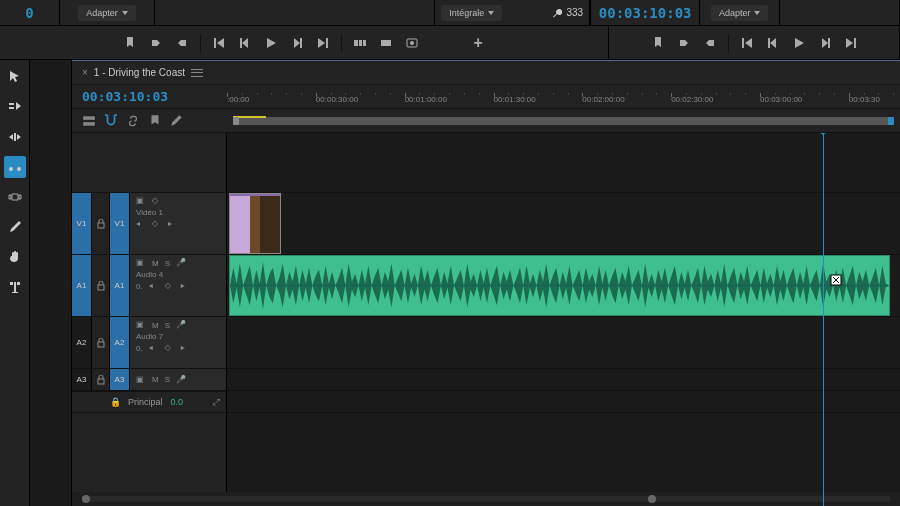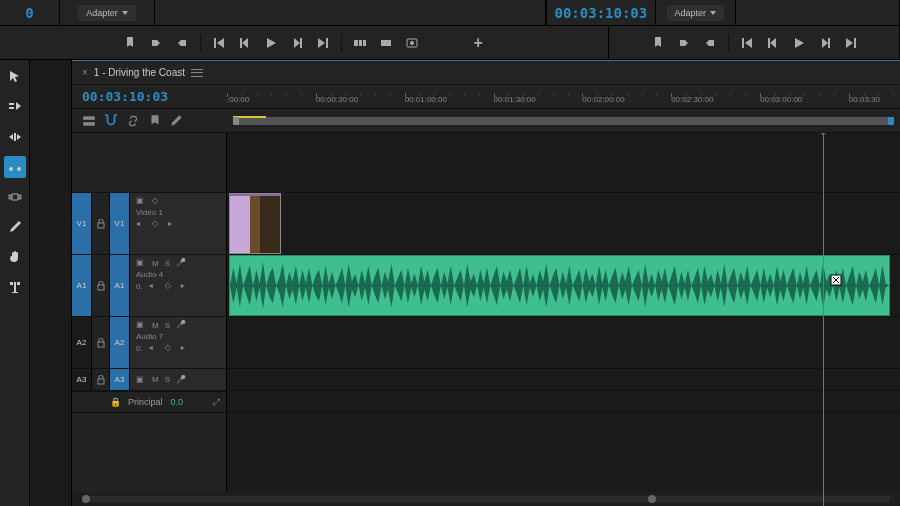--- a/index.html
+++ b/index.html
@@ -74,20 +74,32 @@
   <div class="panel" style="width:60px;justify-content:center">
     <span class="tc-blue">0</span>
   </div>
   <div class="panel" style="width:95px;justify-content:center">
     <div class="dd">
       <span>Adapter</span>
         <span class="chev"></span>
     </div>
   </div>
   <div class="panel" style="flex:1"></div>
+  <div class="panel" style="width:155px;justify-content:space-between">
+    <div class="dd">
+      <span>Intégrale</span>
+        <span class="chev"></span>
+    </div>
+    <div style="display:flex;align-items:center;gap:4px">
+      <svg width="10" height="10" viewBox="0 0 10 10">
+          <path d="M7 1a3 3 0 00-2.6 4.4L1 8.8l.7.7 3.4-3.4A3 3 0 107 1z"></path>
+        </svg>
+      <span style="color:#ccc">333</span>
+    </div>
+  </div>
   <div class="panel" style="width:110px;justify-content:center;border-left:1px solid #000">
     <span class="tc-blue">00:03:10:03</span>
   </div>
   <div class="panel" style="width:80px;justify-content:center">
     <div class="dd">
       <span>Adapter</span>
         <span class="chev"></span>
     </div>
   </div>
   <div class="panel" style="flex:.4"></div>

